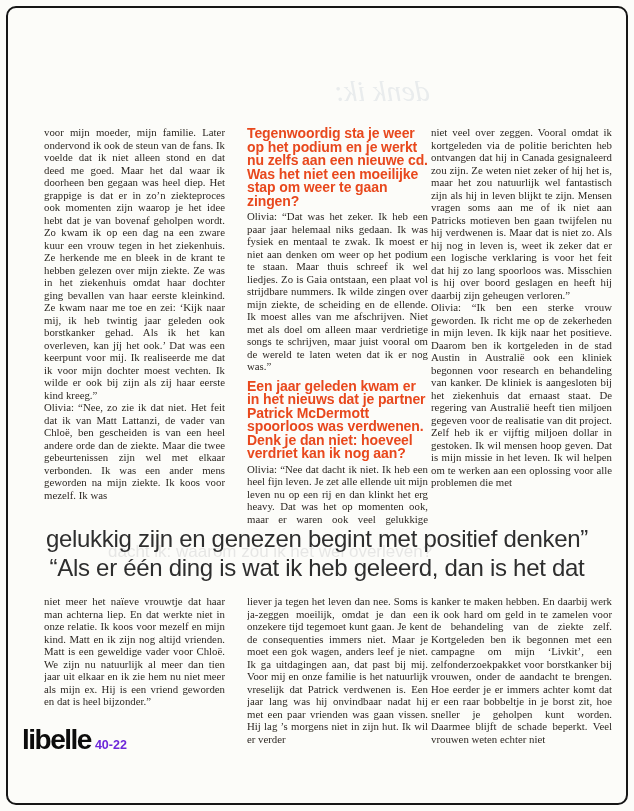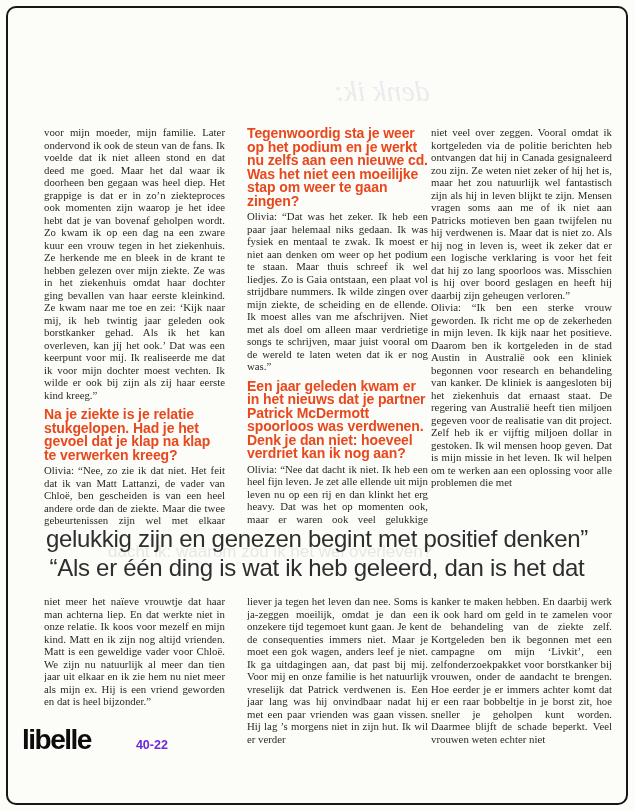--- a/index.html
+++ b/index.html
@@ -93,21 +93,20 @@
     line-height: 29px;
     letter-spacing: -0.3px;
     color: #2e2e2e;
   }
   
   .footer {
     position: absolute;
     left: 22px; top: 724px;
     display: flex;
     align-items: baseline;
-    gap: 41px;
   }
   .logo {
     font-family: "Liberation Sans", sans-serif;
     font-weight: bold;
     font-size: 28px;
     letter-spacing: -1.5px;
     color: #0c0c0c;
   }
   .issue {
     font-family: "Liberation Sans", sans-serif;
@@ -124,21 +123,20 @@
 <div class="page">
 
   <div class="frame"></div>
 
   <div class="ghost ghost-title">denk ik:</div>
 
 
   <div id="top-cols">
       <div class="col top c1">
         <p class="body">voor mijn moeder, mijn familie. Later ondervond ik ook de steun van de fans. Ik voelde dat ik niet alleen stond en dat deed me goed. Maar het dal waar ik doorheen ben gegaan was heel diep. Het grappige is dat er in zo’n ziekteproces ook momenten zijn waarop je het idee hebt dat je van bovenaf geholpen wordt. Zo kwam ik op een dag na een zware kuur een vrouw tegen in het ziekenhuis. Ze herkende me en bleek in de krant te hebben gelezen over mijn ziekte. Ze was in het ziekenhuis omdat haar dochter ging bevallen van haar eerste kleinkind. Ze kwam naar me toe en zei: ‘Kijk naar mij, ik heb twintig jaar geleden ook borstkanker gehad. Als ik het kan overleven, kan jíj het ook.’ Dat was een keerpunt voor mij. Ik realiseerde me dat ik voor mijn dochter moest vechten. Ik wilde er ook bij zijn als zij haar eerste kind kreeg.”</p>
-        <p class="question">Na je ziekte is je relatie stukgelopen. Had je het gevoel dat je klap na klap te verwerken kreeg?</p>
         <p class="body">Olivia: “Nee, zo zie ik dat niet. Het feit dat ik van Matt Lattanzi, de vader van Chloë, ben gescheiden is van een heel andere orde dan de ziekte. Maar die twee gebeurtenissen zijn wel met elkaar verbonden. Ik was een ander mens geworden na mijn ziekte. Ik koos voor mezelf. Ik was</p>
       </div>
       <div class="col top c2">
         <p class="question">Tegenwoordig sta je weer op het podium en je werkt nu zelfs aan een nieuwe cd. Was het niet een moeilijke stap om weer te gaan zingen?</p>
         <p class="body">Olivia: “Dat was het zeker. Ik heb een paar jaar helemaal niks gedaan. Ik was fysiek en mentaal te zwak. Ik moest er niet aan denken om weer op het podium te staan. Maar thuis schreef ik wel liedjes. Zo is Gaia ontstaan, een plaat vol strijdbare nummers. Ik wilde zingen over mijn ziekte, de scheiding en de ellende. Ik moest alles van me afschrijven. Niet met als doel om alleen maar verdrietige songs te schrijven, maar juist vooral om de wereld te laten weten dat ik er nog was.”</p>
         <p class="question">Een jaar geleden kwam er in het nieuws dat je partner Patrick McDermott spoorloos was verdwenen. Denk je dan niet: hoeveel verdriet kan ik nog aan?</p>
         <p class="body">Olivia: “Nee dat dacht ik niet. Ik heb een heel fijn leven. Je zet alle ellende uit mijn leven nu op een rij en dan klinkt het erg heavy. Dat was het op momenten ook, maar er waren ook veel gelukkige momenten. Veel meer positieve ervaringen dan negatieve. Ook in mijn relatie met Patrick. Ik ben negen jaar lang heel gelukkig met hem geweest. Die herinneringen koester ik nu. Ik ben iemand die liever naar de positieve dingen in het leven kijkt. Ik zeg</p>
       </div>
       <div class="col top c3">
         <p class="body">niet veel over zeggen. Vooral omdat ik kortgeleden via de politie berichten heb ontvangen dat hij in Canada gesignaleerd zou zijn. Ze weten niet zeker of hij het is, maar het zou natuurlijk wel fantastisch zijn als hij in leven blijkt te zijn. Mensen vragen soms aan me of ik niet aan Patricks motieven ben gaan twijfelen nu hij verdwenen is. Maar dat is niet zo. Als hij nog in leven is, weet ik zeker dat er een logische verklaring is voor het feit dat hij zo lang spoorloos was. Misschien is hij over boord geslagen en heeft hij daarbij zijn geheugen verloren.”</p>

